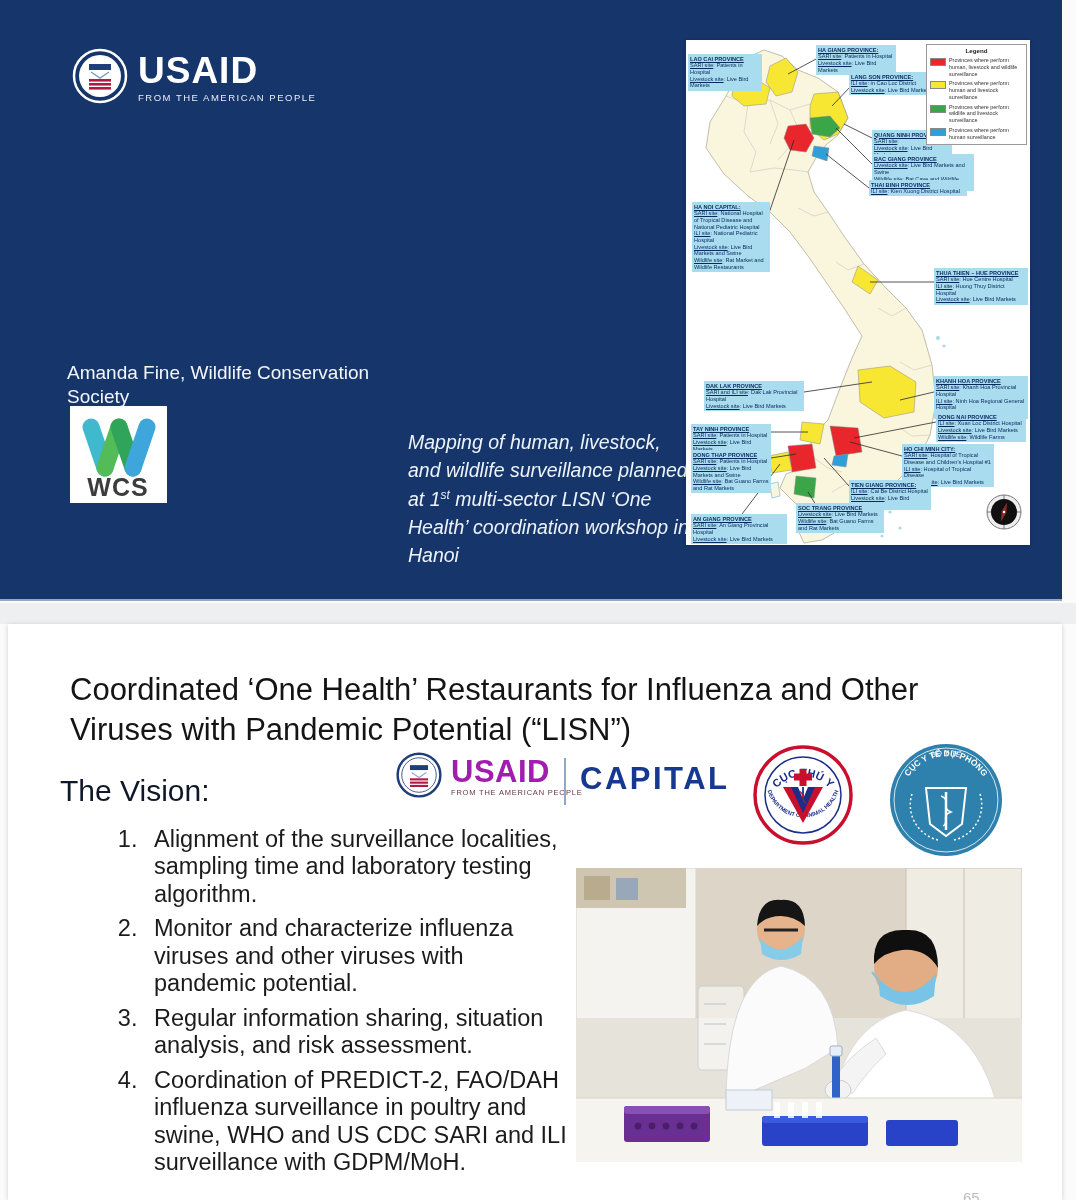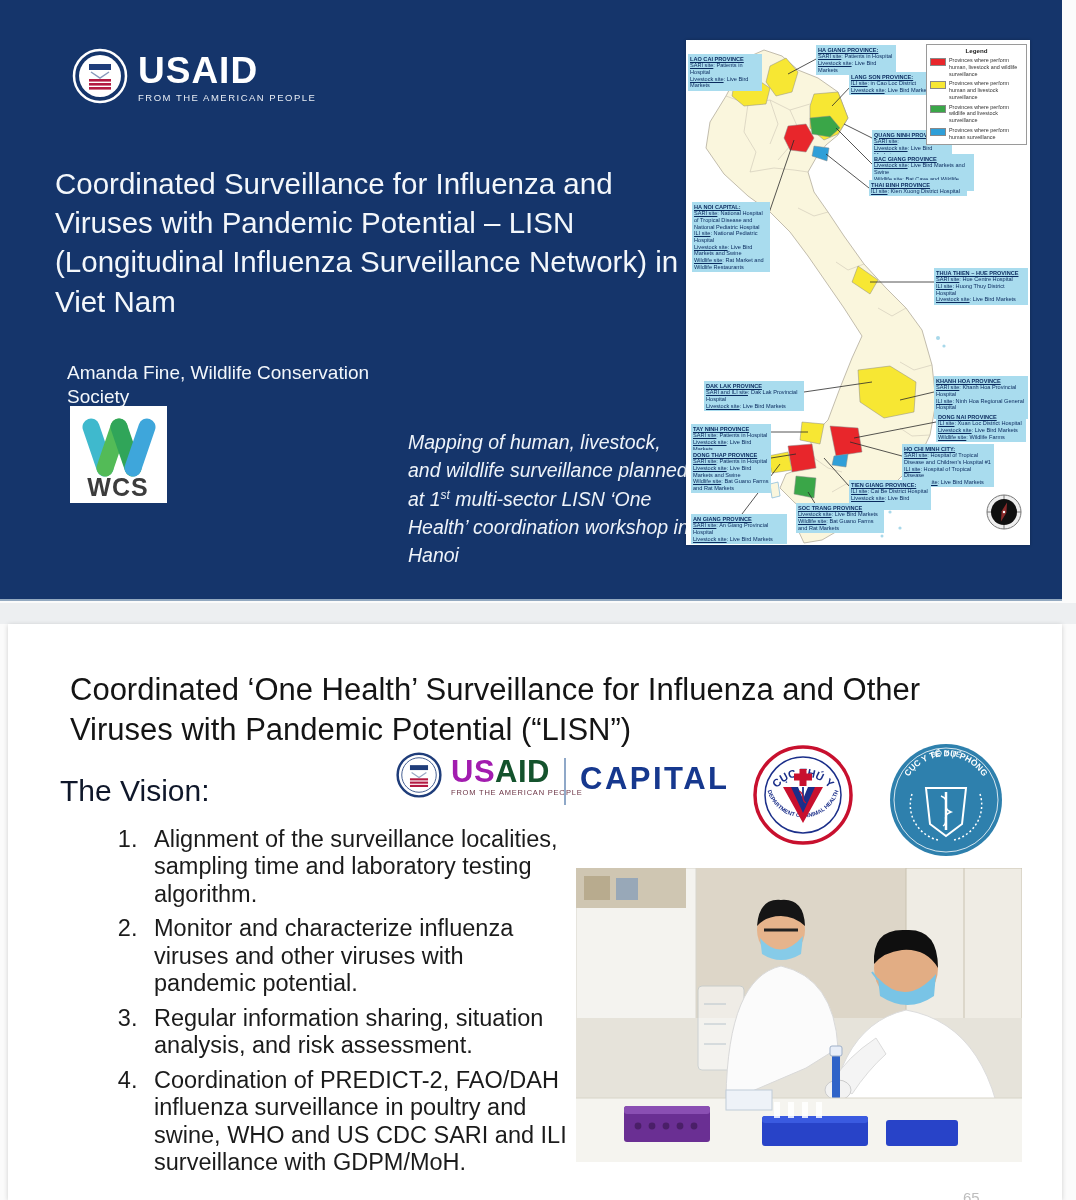--- a/index.html
+++ b/index.html
@@ -30,21 +30,21 @@
   .legend-tx { font-size:5.4px; color:#333; line-height:1.25; }
 
   
   .slide-gap { position:absolute; left:0; top:603px; width:1076px; height:21px; background:#edeff1; }
 
   
   .slide2 { position:absolute; left:8px; top:624px; width:1054px; height:576px; background:#ffffff; box-shadow:0 1px 5px rgba(0,0,0,.18); }
   .s2-title { position:absolute; left:62px; top:46px; width:935px; font-size:31px; line-height:1.28; color:#141414; }
   .usaid2 { position:absolute; left:388px; top:128px; display:flex; align-items:center; gap:9px; }
   .usaid2 .name { font-size:31px; font-weight:bold; letter-spacing:0.5px; line-height:0.95; }
-  .usaid2 .us { color:#a21caf; } .usaid2 .aid { color:#14532d;margin-top:8px; }
+  .usaid2 .us { color:#a21caf; } .usaid2 .aid { color:#a21caf;margin-top:8px; }
   .usaid2 .tag { font-size:7.5px; color:#6b3344; letter-spacing:0.8px; margin-top:2px; }
   .divider { position:absolute; left:556px; top:134px; width:2px; height:47px; background:#8fa8c8; }
   .predict { position:absolute; left:572px; top:137px; font-size:31px; font-weight:bold; color:#16388e; letter-spacing:2.5px; }
   .dah-logo { position:absolute; left:742px; top:118px; }
   .gdpm-logo { position:absolute; left:878px; top:116px; }
   .vision-h { position:absolute; left:52px; top:150px; font-size:30px; color:#0f172a; }
   .vision-list { position:absolute; left:84px; top:182px; width:475px;margin-top:20px; }
   .vision-list ol { margin:0; padding-left:52px; font-size:23.5px; color:#1b1b1b; line-height:1.17; }
   .vision-list li { margin-bottom:7px; padding-left:10px; }
   .photo { position:absolute; left:568px; top:244px; width:446px; height:294px; overflow:hidden; }
@@ -69,21 +69,20 @@
           <rect x="-11" y="7" width="22" height="2.6" fill="#b31942"></rect>
           <rect x="-11" y="11" width="22" height="2.6" fill="#b31942"></rect>
         </svg>
       </span>
       <span class="txt">
         <div class="name">USAID</div>
         <div class="tag">FROM THE AMERICAN PEOPLE</div>
       </span>
     </div>
 
-    <div class="s1-title">Coordinated Surveillance for Influenza and Viruses with Pandemic Potential – LISN (Longitudinal Influenza Surveillance Network) in Viet Nam</div>
 
     <div class="s1-author">Amanda Fine,  Wildlife Conservation Society</div>
 
     <div class="wcs">
       <svg width="97" height="97" viewBox="0 0 97 97">
         <g stroke-linecap="round" opacity="0.92">
           <line x1="21" y1="21" x2="35" y2="62" stroke="#2fb4c9" stroke-width="17"></line>
           <line x1="49" y1="21" x2="35" y2="62" stroke="#45b649" stroke-width="17"></line>
           <line x1="49" y1="21" x2="63" y2="62" stroke="#1f9e4b" stroke-width="17"></line>
           <line x1="77" y1="21" x2="63" y2="62" stroke="#2e9fd8" stroke-width="17"></line>
@@ -296,21 +295,21 @@
             <div><span class="k">Wildlife site</span>: Bat Guano Farms and Rat Markets</div>
           </div>
         </div>
     </div>
   </div>
 
   <div class="slide-gap"></div>
 
   <div class="slide2">
 
-    <div class="s2-title">Coordinated ‘One Health’ Surveillance for Influenza and Other Viruses with Pandemic Potential (“LISN”)</div>
+    <div class="s2-title">Coordinated ‘One Health’ Restaurants for Influenza and Other Viruses with Pandemic Potential (“LISN”)</div>
 
     <div class="usaid2">
       <span>
         <svg width="46" height="46" viewBox="-28 -28 56 56">
           <circle r="26" fill="none" stroke="#1f3d7a" stroke-width="3"></circle>
           <circle r="21" fill="#ffffff" stroke="#1f3d7a" stroke-width="1"></circle>
           <rect x="-11" y="-12" width="22" height="6" fill="#1f3d7a"></rect>
           <path d="M-9,-3 L0,3 L9,-3" stroke="#9aa8c4" stroke-width="1.5" fill="none"></path>
           <rect x="-11" y="4" width="22" height="2.6" fill="#b31942"></rect>
           <rect x="-11" y="8" width="22" height="2.6" fill="#b31942"></rect>

